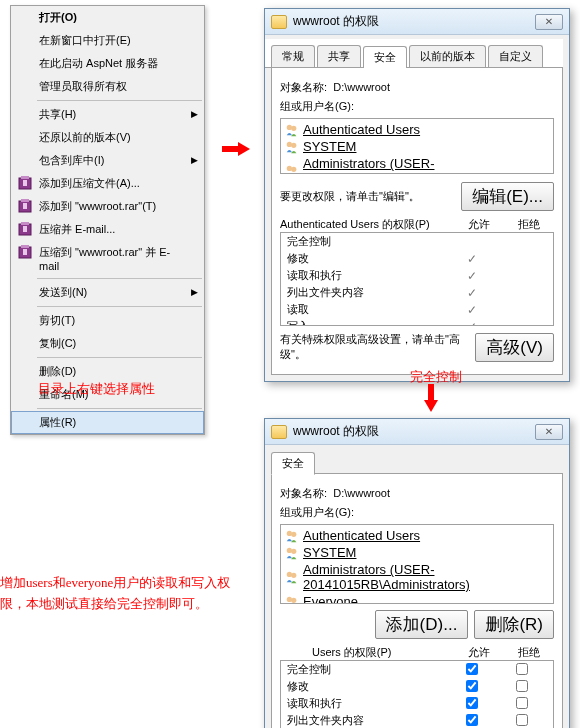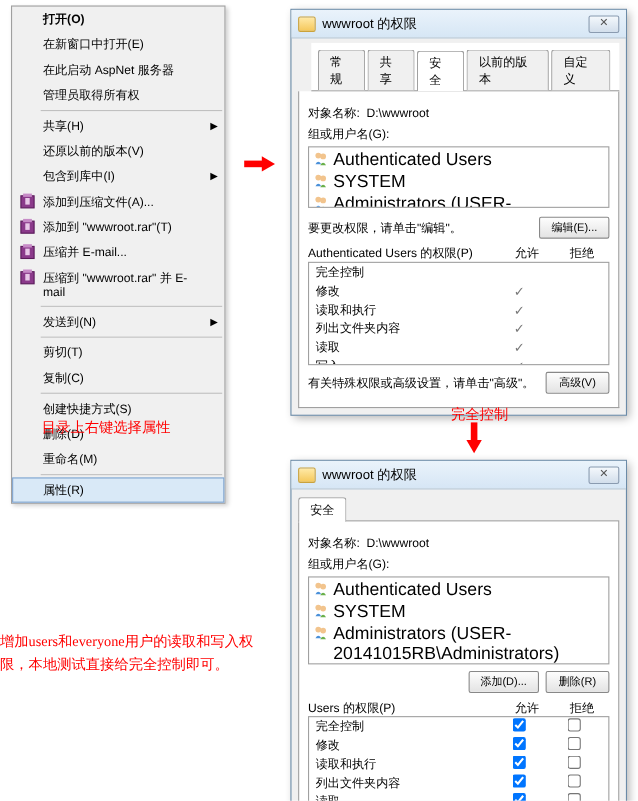--- a/index.html
+++ b/index.html
@@ -26,33 +26,33 @@
 .arrow-d::before { content: ""; position: absolute; top: 0; left: 4px; height: 18px; width: 6px; background: #ff0000; }
 .arrow-d::after { content: ""; position: absolute; top: 16px; left: 0; border-top: 12px solid #ff0000; border-left: 7px solid transparent; border-right: 7px solid transparent; }
 
 
 .dlg { position: absolute; background: #f0f0f0; border: 1px solid #6b8ba8; box-shadow: 3px 3px 8px rgba(0,0,0,0.3); }
 .titlebar { height: 26px; background: linear-gradient(#eaf3fb,#d6e6f5); border-bottom: 1px solid #b5c7d8; display: flex; align-items: center; padding: 0 6px; }
 .titlebar .folder-icon { width: 16px; height: 14px; background: linear-gradient(#ffe9a6,#f5c85b); border: 1px solid #caa23c; border-radius: 2px; margin-right: 6px; }
 .titlebar .title { flex: 1; font-size: 12px; }
 .titlebar .closebtn { width: 28px; height: 16px; border: 1px solid #8a9bb0; background: linear-gradient(#f4f8fc,#d2deeb); border-radius: 2px; text-align: center; line-height: 13px; font-size: 10px; color: #555; cursor: pointer; }
 
-.tabs { display: flex; padding: 6px 6px 0 6px; border-bottom: 1px solid #a0a0a0; background: #fff; margin: 4px 6px 0 18px; position: relative; top: 0; }
+.tabs { display: flex; padding: 6px 6px 0 6px; border-bottom: 1px solid #a0a0a0; background: #fff; margin: 4px 6px 0 0; position: relative; top: 0; }
 .tab { padding: 3px 10px; border: 1px solid #a0a0a0; border-bottom: none; margin-right: 2px; background: #f0f0f0; font-size: 11px; border-radius: 3px 3px 0 0; cursor: pointer; }
 .tab.active { background: #fff; position: relative; top: 1px; }
 
 .dlg-body { background: #fff; margin: 0 6px 6px 6px; padding: 8px; border: 1px solid #a0a0a0; border-top: none; font-size: 11px; }
 
 .row { margin: 4px 0; }
 .listbox { border: 1px solid #a0a0a0; background: #fff; padding: 2px; height: 62px; overflow: hidden; }
-.listbox .li { padding: 1px 2px; display: flex; align-items: flex-start; gap: 4px; font-size: 16px; }
+.listbox .li { padding: 1px 2px; display: flex; align-items: center; gap: 4px; font-size: 13px; text-decoration: underline; }
 .usricon { width: 14px; height: 14px; display: inline-block; }
 .usricon svg { width: 14px; height: 14px; }
 
-.btn { display: inline-block; padding: 2px 10px; border: 1px solid #888; background: linear-gradient(#fdfdfd,#e3e3e3); border-radius: 2px; font-size: 10px; cursor: pointer; min-width: 58px; text-align: center; }
+.btn { display: inline-block; padding: 2px 10px; border: 1px solid #888; background: linear-gradient(#fdfdfd,#e3e3e3); border-radius: 2px; font-size: 17px; cursor: pointer; min-width: 58px; text-align: right; }
 
 .permtable { width: 100%; border: 1px solid #a0a0a0; }
 .permrows { max-height: 92px; overflow: hidden; }
 .permrow { display: flex; padding: 1px 6px; font-size: 11px; align-items: center; justify-content: center; }
 .permrow .c1 { flex: 1; }
 .permrow .c2, .permrow .c3 { width: 50px; text-align: center; }
 .check { color: #7a7a7a; font-size: 12px; }
 .cbox { width: 12px; height: 12px; }
 
 
@@ -96,21 +96,20 @@
             <rect x="2" y="3" width="12" height="11" fill="#8b3a8b" stroke="#5a1a5a"></rect>
             <rect x="4" y="1" width="8" height="3" fill="#c78bc7"></rect>
             <rect x="6" y="5" width="4" height="6" fill="#e8c8e8"></rect>
           </svg></span><span>压缩到 "wwwroot.rar" 并 E-mail</span></div>
   <div class="ctx-sep"></div>
   <div class="ctx-item"><span>发送到(N)</span><span class="ctx-arrow">▶</span></div>
   <div class="ctx-sep"></div>
   <div class="ctx-item">剪切(T)</div>
   <div class="ctx-item">复制(C)</div>
   <div class="ctx-sep"></div>
-  <div class="ctx-item">创建快捷方式(S)</div>
   <div class="ctx-item">删除(D)</div>
   <div class="ctx-item">重命名(M)</div>
   <div class="ctx-sep"></div>
   <div class="ctx-item sel">属性(R)</div>
 </div>
 
 <div class="note" style="left:38px; top:380px;text-align:center;">目录上右键选择属性</div>
 
 <div class="arrow-r" style="left:222px; top:142px;"></div>
 
@@ -270,21 +269,21 @@
                   <path d="M7 15 q3-5 6 0" fill="#6ab04c"></path>
                 </svg></span>
               <span>Users (USER-20141015RB\Users)</span>
             </div>
       </div>
       <div class="row" style="display:flex; justify-content:flex-end; gap:6px; margin-top:6px;">
         <span class="btn">添加(D)...</span>
         <span class="btn">删除(R)</span>
       </div>
       <div class="phead" style="display:flex; margin-top:6px;">
-        <span class="c1" style="flex:1;">Users 的权限(P)</span>
+        <span class="c1" style="flex:1;margin-left:32px;">Users 的权限(P)</span>
         <span class="c2" style="width:50px; text-align:center;">允许</span>
         <span class="c3" style="width:50px; text-align:center;">拒绝</span>
       </div>
       <div class="permtable">
         <div class="permrows" style="max-height:88px;">
           <div class="permrow">
                 <span class="c1">完全控制</span>
                 <span class="c2"><input type="checkbox" class="cbox" checked="" style=""></span>
                 <span class="c3"><input type="checkbox" class="cbox" style=""></span>
               </div>

